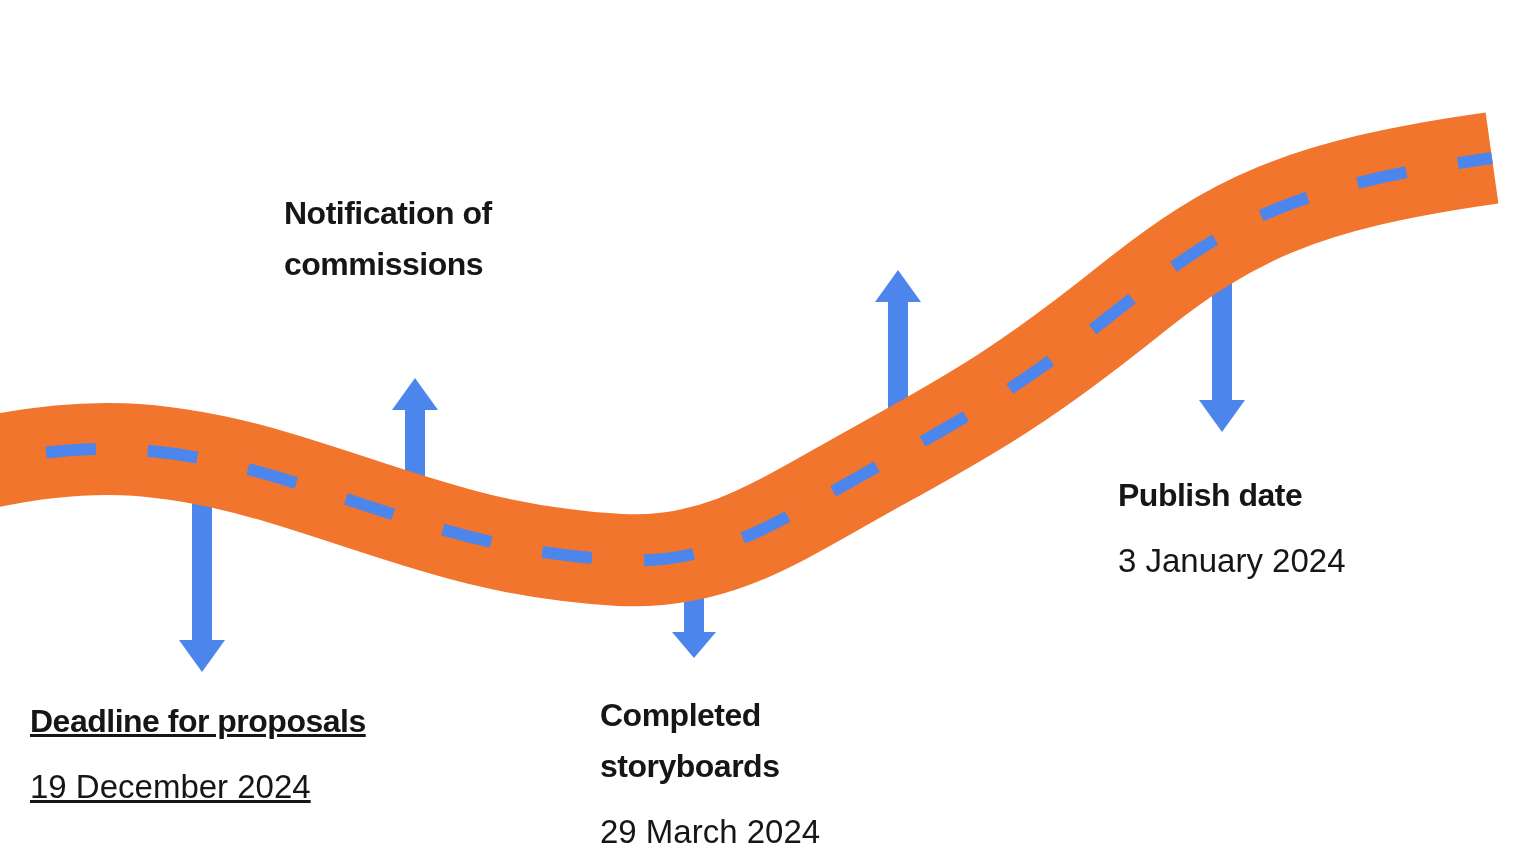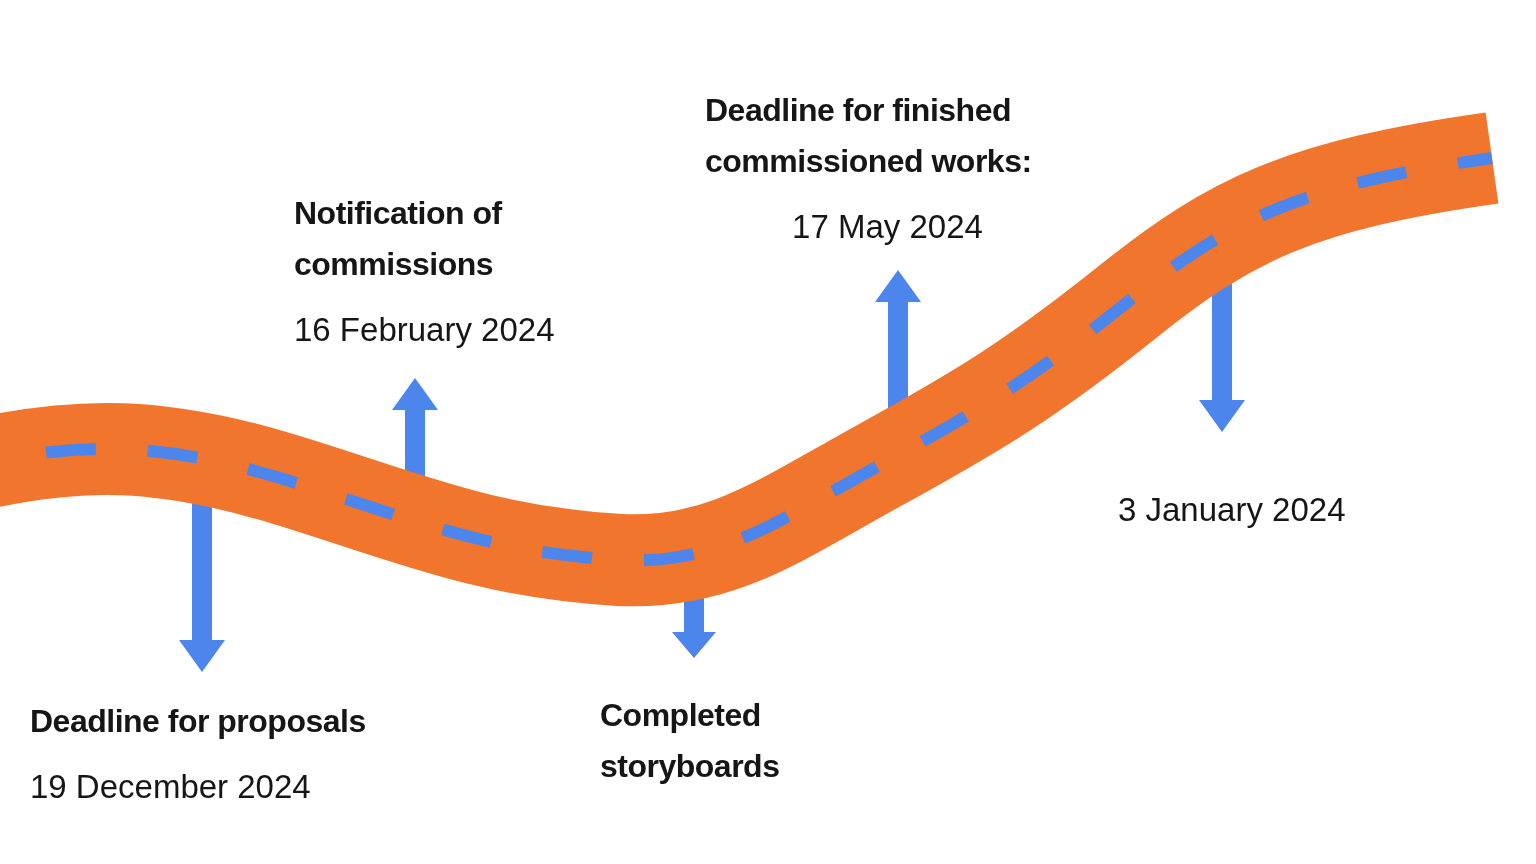--- a/index.html
+++ b/index.html
@@ -35,22 +35,22 @@
     white-space: pre-line;
   }
   .milestone .date {
     font-size: 33px;
     font-weight: 400;
     line-height: 42px;
     margin-top: 19px;
     white-space: nowrap;
   }
   
-  .m1 { left: 30px;   top: 696px; }
-  .m2 { left: 294px;  top: 188px; }
+  .m1 { left: 30px;   top: 696px; text-decoration: underline; }
+  .m2 { left: 284px;  top: 188px; }
   .m3 { left: 705px;  top: 85px;  width: 365px; }
   .m3 .date { text-align: center; }
   .m4 { left: 600px;  top: 682px; margin-top: 8px; }
   .m5 { left: 1118px; top: 470px; }
 </style>
 </head>
 <body>
 
 <div class="canvas">
 
@@ -70,31 +70,27 @@
   </svg>
 
   <div class="milestone m1">
     <div class="title">Deadline for proposals</div>
     <div class="date">19 December 2024</div>
   </div>
 
   <div class="milestone m2">
     <div class="title">Notification of
 commissions</div>
-    <div class="date">16 February 2024</div>
   </div>
 
-  <div class="milestone m3">
-    <div class="title">Deadline for finished
-commissioned works:</div>
-    <div class="date">17 May 2024</div>
-  </div>
 
   <div class="milestone m4">
     <div class="title">Completed
 storyboards</div>
+    <div class="date">29 March 2024</div>
   </div>
 
   <div class="milestone m5">
+    <div class="title">Publish date</div>
     <div class="date">3 January 2024</div>
   </div>
 
 </div>
 
 </body></html>

